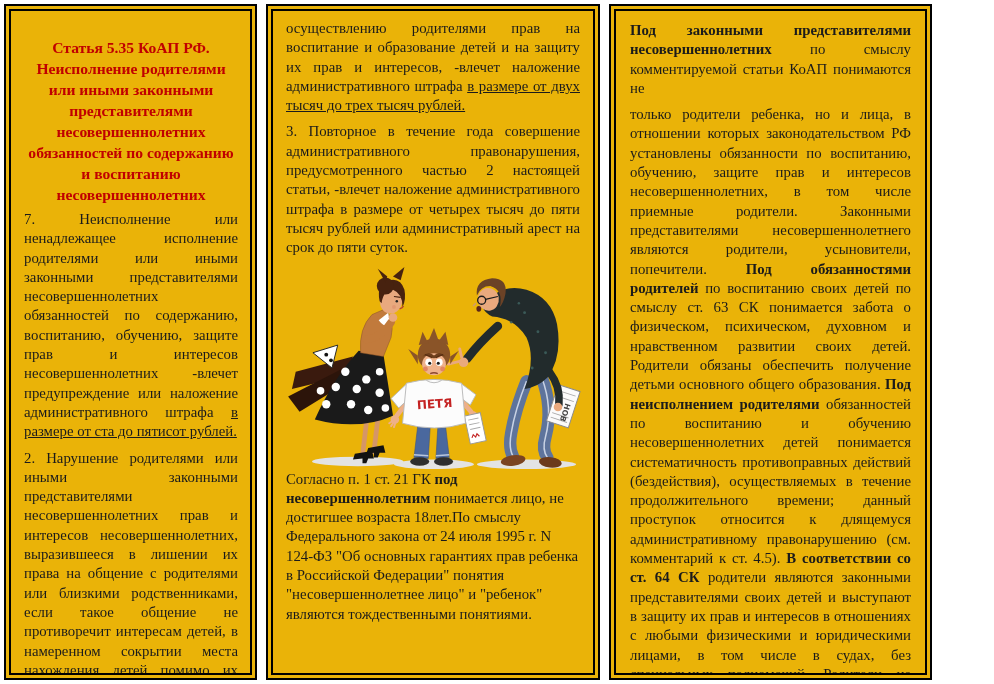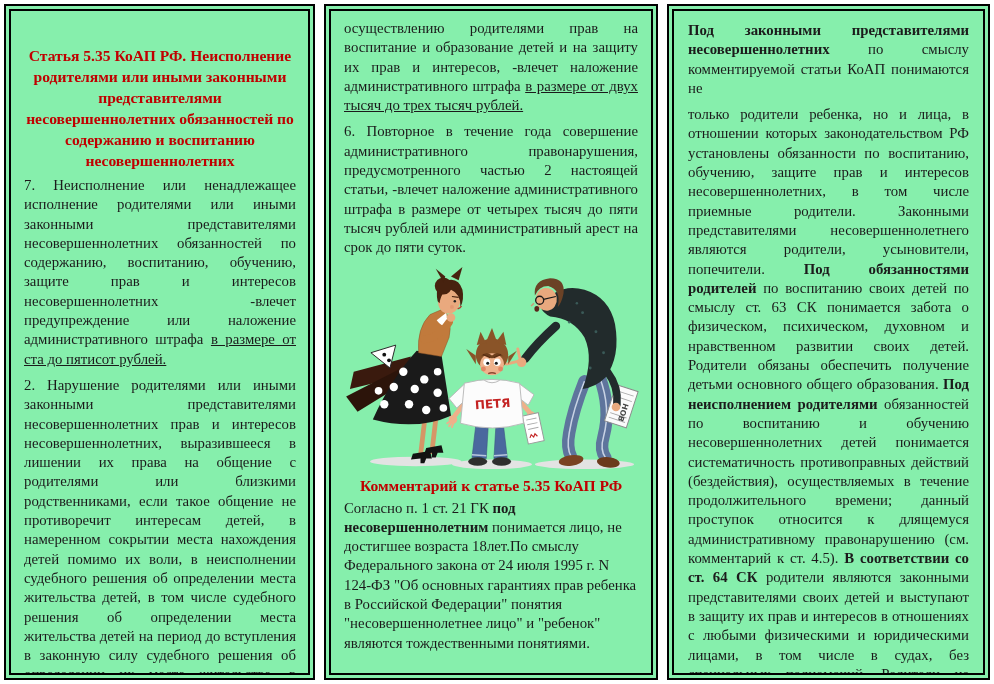--- a/index.html
+++ b/index.html
@@ -15,24 +15,24 @@
     overflow:hidden;
   }
   .page{
     box-sizing:border-box;
     width:994px;height:684px;
     display:flex;gap:9px;padding:4px;
   }
   .panel{
     box-sizing:border-box;
     border:7px double var(--border);
-    background:#86efac;
+    background:#eab308;
     overflow:hidden;
   }
-  .panel-left{width:311px;padding:12px 12px 4px 13px;}
+  .panel-left{width:253px;padding:4px 12px 4px 13px;}
   .panel-middle{width:334px;padding:8px 13px;}
   .panel-right{width:323px;padding:10px 14px;}
   .para{
     margin:0 0 7px 0;
     font-size:14.8px;
     line-height:19.3px;
     color:var(--text);
   }
   .justify{text-align:justify;}
   .article-title{
@@ -66,21 +66,21 @@
 <div class="page">
 
   <section class="panel panel-left">
     <h2 class="article-title">Статья 5.35 КоАП РФ. Неисполнение родителями или иными законными представителями несовершеннолетних обязанностей по содержанию и воспитанию несовершеннолетних</h2>
     <p class="para justify"><span>7. Неисполнение или ненадлежащее исполнение родителями или иными законными представителями несовершеннолетних обязанностей по содержанию, воспитанию, обучению, защите прав и интересов несовершеннолетних -влечет предупреждение или наложение административного штрафа </span><span class="seg-u">в размере от ста до пятисот рублей.</span></p>
     <p class="para justify"><span>2. Нарушение родителями или иными законными представителями несовершеннолетних прав и интересов несовершеннолетних, выразившееся в лишении их права на общение с родителями или близкими родственниками, если такое общение не противоречит интересам детей, в намеренном сокрытии места нахождения детей помимо их воли, в неисполнении судебного решения об определении места жительства детей, в том числе судебного решения об определении места жительства детей на период до вступления в законную силу судебного решения об определении их места жительства, в неисполнении судебного решения о порядке осуществления родительских прав или о порядке осуществления родительских прав на период до вступления в законную силу судебного решения либо в ином воспрепятствовании</span></p>
   </section>
 
   <section class="panel panel-middle">
     <p class="para justify"><span>осуществлению родителями прав на воспитание и образование детей и на защиту их прав и интересов, -влечет наложение административного штрафа </span><span class="seg-u">в размере от двух тысяч до трех тысяч рублей.</span></p>
-    <p class="para justify"><span>6. Повторное в течение года совершение административного правонарушения, предусмотренного частью 2 настоящей статьи, -влечет наложение административного штрафа в размере от четырех тысяч до пяти тысяч рублей или административный арест на срок до пяти суток.</span></p>
+    <p class="para justify"><span>3. Повторное в течение года совершение административного правонарушения, предусмотренного частью 2 настоящей статьи, -влечет наложение административного штрафа в размере от четырех тысяч до пяти тысяч рублей или административный арест на срок до пяти суток.</span></p>
 
     <div class="illustration">
       <svg width="296" height="205" viewBox="0 0 310 215">
 
         <g>
           <ellipse cx="75" cy="206" rx="48" ry="5" fill="#e3e3e3"></ellipse>
           <ellipse cx="155" cy="209" rx="42" ry="5" fill="#e3e3e3"></ellipse>
           <ellipse cx="252" cy="209" rx="52" ry="5" fill="#e3e3e3"></ellipse>
         </g>
 
@@ -192,21 +192,20 @@
           <circle cx="150.5" cy="103" r="1.6" fill="#1a1a1a"></circle>
           <circle cx="159.5" cy="103" r="1.6" fill="#1a1a1a"></circle>
           <path d="M146,94 L153,97 M164,94 L157,97" stroke="#5a2f12" stroke-width="1.5" stroke-linecap="round"></path>
           <circle cx="146" cy="109" r="2.6" fill="#e07a5a" opacity="0.8"></circle>
           <circle cx="164" cy="109" r="2.6" fill="#e07a5a" opacity="0.8"></circle>
           <path d="M151,114 Q155,112 159,114" stroke="#8a4630" stroke-width="1.5" fill="none"></path>
         </g>
       </svg>
     </div>
 
-    <h3 class="comment-title">Комментарий к статье 5.35 КоАП РФ</h3>
     <p class="para"><span>Согласно п. 1 ст. 21 ГК </span><span class="seg-b">под несовершеннолетним</span><span> понимается лицо, не достигшее возраста 18лет.По смыслу Федерального закона от 24 июля 1995 г. N 124-ФЗ "Об основных гарантиях прав ребенка в Российской Федерации" понятия "несовершеннолетнее лицо" и "ребенок" являются тождественными понятиями.</span></p>
   </section>
 
   <section class="panel panel-right">
     <p class="para justify"><span class="seg-b">Под законными представителями несовершеннолетних</span><span> по смыслу комментируемой статьи КоАП понимаются не</span></p>
     <p class="para justify"><span>только родители ребенка, но и лица, в отношении которых законодательством РФ установлены обязанности по воспитанию, обучению, защите прав и интересов несовершеннолетних, в том числе приемные родители. Законными представителями несовершеннолетнего являются родители, усыновители, попечители. </span><span class="seg-b">Под обязанностями родителей</span><span> по воспитанию своих детей по смыслу ст. 63 СК понимается забота о физическом, психическом, духовном и нравственном развитии своих детей. Родители обязаны обеспечить получение детьми основного общего образования. </span><span class="seg-b">Под неисполнением родителями</span><span> обязанностей по воспитанию и обучению несовершеннолетних детей понимается систематичность противоправных действий (бездействия), осуществляемых в течение продолжительного времени; данный проступок относится к длящемуся административному правонарушению (см. комментарий к ст. 4.5). </span><span class="seg-b">В соответствии со ст. 64 СК</span><span> родители являются законными представителями своих детей и выступают в защиту их прав и интересов в отношениях с любыми физическими и юридическими лицами, в том числе в судах, без специальных полномочий. Родители не вправе представлять интересы своих детей, если органом опеки и попечительства установлено, что между интересами родителей и детей имеются противоречия, - в указанных случаях орган опеки и попечительства обязан назначить представителя для защиты прав и интересов детей</span></p>
   </section>
 
 </div>
 

